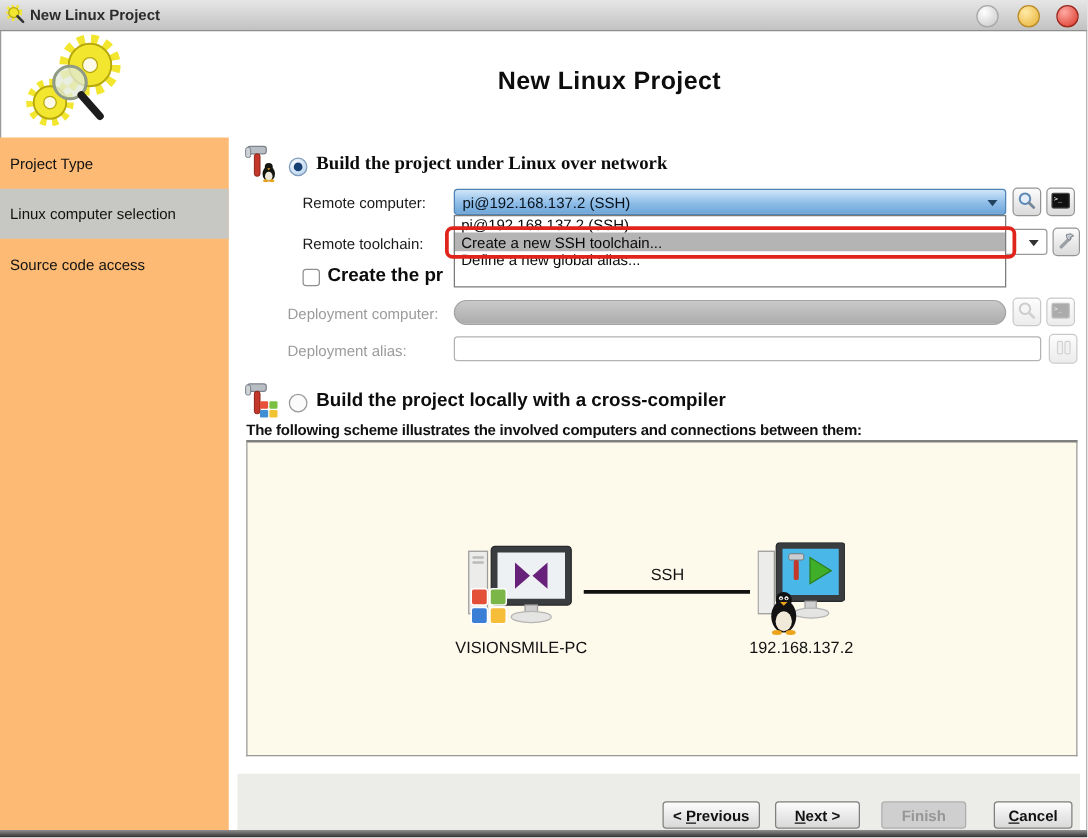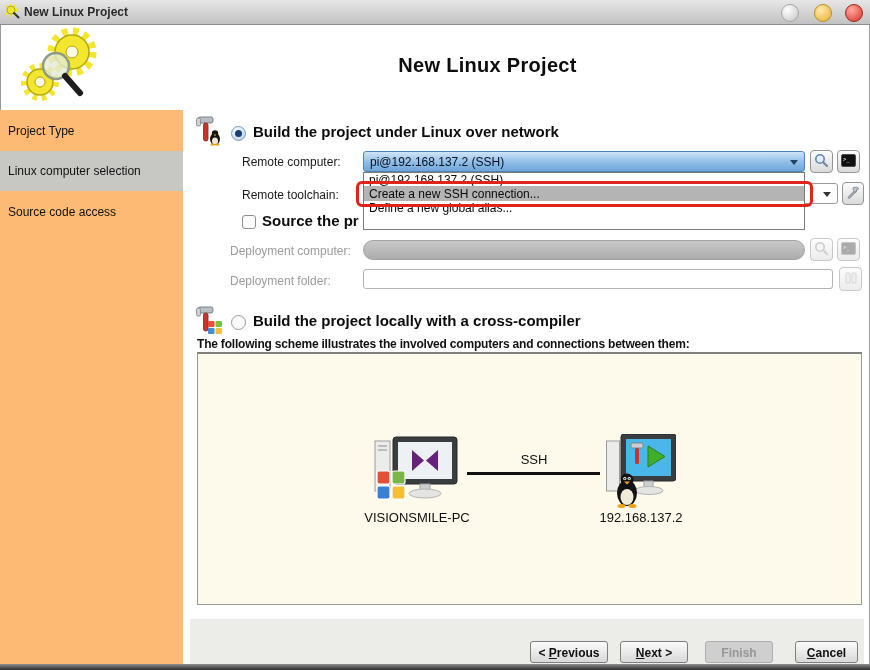--- a/index.html
+++ b/index.html
@@ -126,21 +126,21 @@
       <rect x="8.5" y="7" width="4.5" height="18" rx="2" fill="#c4382b" stroke="#8e2317" stroke-width="0.8"></rect>
       <ellipse cx="20" cy="23" rx="5" ry="6" fill="#15150f"></ellipse>
       <ellipse cx="20" cy="25" rx="3" ry="3.6" fill="#efe9dc"></ellipse>
       <circle cx="20" cy="17.5" r="3.2" fill="#15150f"></circle>
       <polygon points="18.7,18.5 21.3,18.5 20,20.2" fill="#e8a51b"></polygon>
       <ellipse cx="17.6" cy="28.6" rx="2.2" ry="1.2" fill="#e8a51b"></ellipse>
       <ellipse cx="22.4" cy="28.6" rx="2.2" ry="1.2" fill="#e8a51b"></ellipse>
     </svg>
   </span>
   <span class="radio sel" style="left:231px;top:126px;"></span>
-  <span class="sec-title" style="left:253px;top:123px;">Build the project under Linux over network</span>
+  <span class="sec-title" style="left:253px;top:123px;font-family:Liberation Serif, serif;">Build the project under Linux over network</span>
 
   <span class="fld-label" style="left:242px;top:155px;">Remote computer:</span>
   <div class="combo blue" style="left:363px;top:151px;width:442px;height:21px;">
     <span>pi@192.168.137.2 (SSH)</span>
     <span class="arr"></span>
   </div>
   <button class="sqbtn" style="left:810px;top:150px;">
     <span>
       <svg width="15" height="15" viewBox="0 0 15 15">
         <circle cx="6" cy="6" r="4.2" fill="#e3eef8" stroke="#5b88b5" stroke-width="1.6"></circle>
@@ -164,28 +164,28 @@
   <button class="sqbtn" style="left:842px;top:182px;width:22px;">
     <span>
       <svg width="15" height="15" viewBox="0 0 15 15">
         <line x1="3" y1="12.5" x2="10" y2="5.5" stroke="#9aa0a6" stroke-width="2.8" stroke-linecap="round"></line>
         <path d="M8 2.5 a4 4 0 0 1 5 1.2 l-2.6 1 -0.5 2.6 a4 4 0 0 1 -2.7 -4.8z" fill="#c3c9cf" stroke="#7d838a" stroke-width="0.8"></path>
       </svg>
     </span>
   </button>
 
   <span class="checkbox" style="left:242px;top:215px;"></span>
-  <span class="sec-title" style="left:262px;top:212px;">Source the pr</span>
+  <span class="sec-title" style="left:262px;top:212px;">Create the pr</span>
 
   <div class="ddlist">
     <div class="ddrow r0">
       <span>pi@192.168.137.2 (SSH)</span>
     </div>
     <div class="ddrow r1">
-      <span>Create a new SSH connection...</span>
+      <span>Create a new SSH toolchain...</span>
     </div>
     <div class="ddrow r2">
       <span>Define a new global alias...</span>
     </div>
   </div>
   <div class="redbox"></div>
 
   <span class="fld-label dis" style="left:230px;top:244px;">Deployment computer:</span>
   <div class="combo dis" style="left:363px;top:240px;width:442px;height:20px;"></div>
   <button class="sqbtn dis" style="left:810px;top:238px;" disabled="">
@@ -198,21 +198,21 @@
   </button>
   <button class="sqbtn dis" style="left:837px;top:238px;" disabled="">
     <span>
       <svg width="15" height="13" viewBox="0 0 15 13">
         <rect x="0.5" y="0.5" width="14" height="12" rx="1.5" fill="#5a5a5a" stroke="#8a8a8a"></rect>
         <text x="2" y="6.5" font-size="5.5" fill="#ddd" font-family="monospace">&gt;_</text>
       </svg>
     </span>
   </button>
 
-  <span class="fld-label dis" style="left:230px;top:274px;">Deployment folder:</span>
+  <span class="fld-label dis" style="left:230px;top:274px;">Deployment alias:</span>
   <input class="txt-dis" style="left: 363px; top: 269px; width: 470px; height: 20px;" disabled="" value="">
   <button class="sqbtn dis" style="left:839px;top:267px;height:24px;" disabled="">
     <span>
       <svg width="14" height="14" viewBox="0 0 14 14">
         <rect x="2" y="2" width="4" height="10" rx="1" fill="#e4e4e4" stroke="#a8a8a8"></rect>
         <rect x="8" y="2" width="4" height="10" rx="1" fill="#e4e4e4" stroke="#a8a8a8"></rect>
       </svg>
     </span>
   </button>
 

